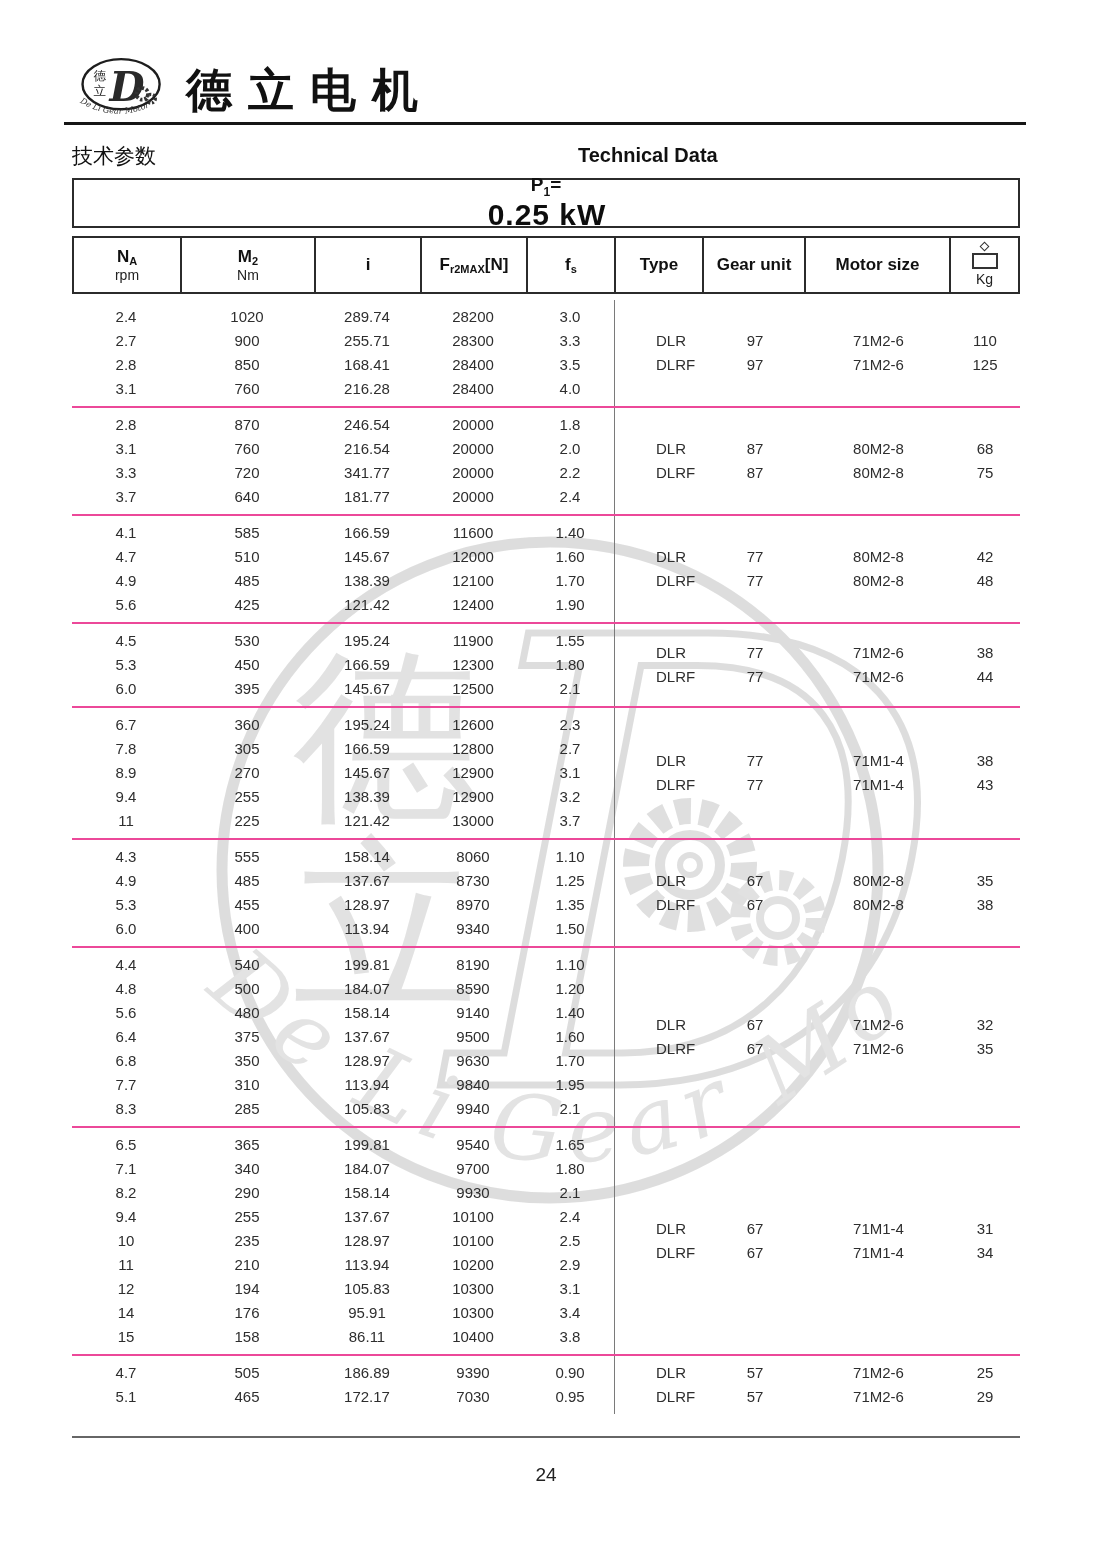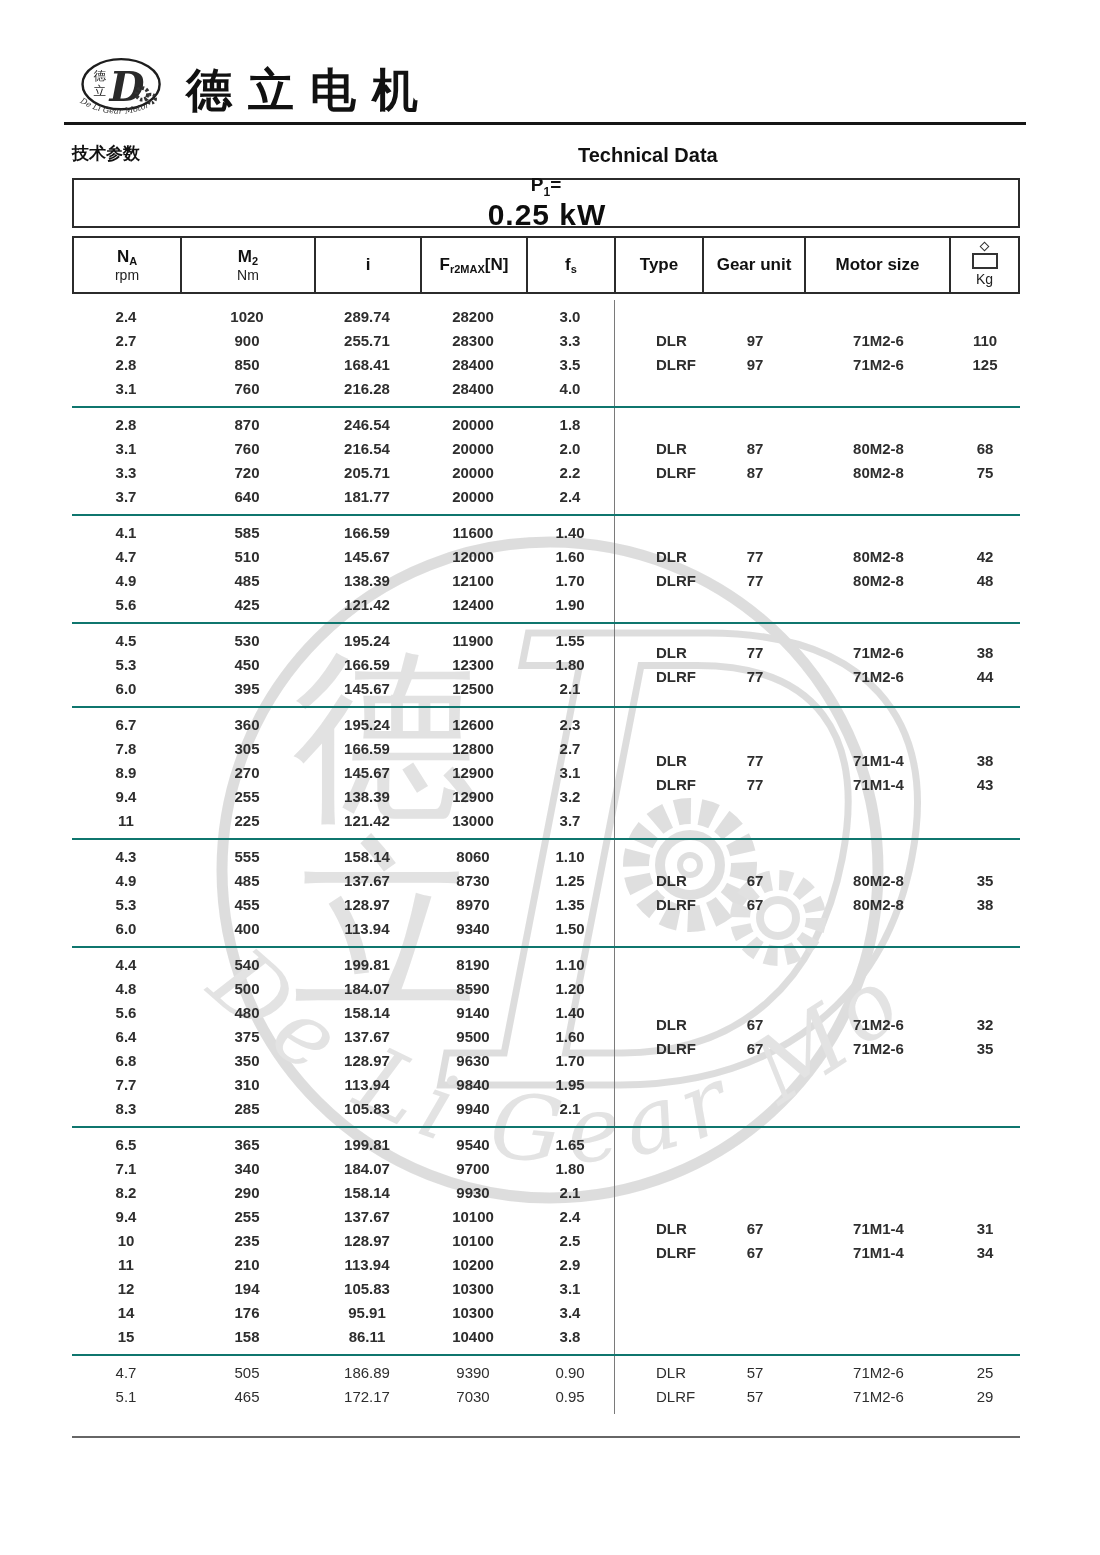--- a/index.html
+++ b/index.html
@@ -15,21 +15,21 @@
 
   
   .logo{position:absolute;left:70px;top:54px;width:106px;height:72px;}
   .brand-title{
     position:absolute;left:186px;top:60px;
     font-family:"DejaVu Serif", serif;
     font-weight:bold;font-size:46px;letter-spacing:16px;color:#111;
   }
   .top-rule{position:absolute;left:64px;top:122px;width:962px;height:3px;background:#161616;}
 
-  .section-title-cn{position:absolute;left:72px;top:142px;font-size:17px;font-weight:bold;color:#111;}
+  .section-title-cn{position:absolute;left:72px;top:142px;font-size:21px;font-weight:normal;color:#111;}
   .section-title-en{position:absolute;left:578px;top:144px;font-size:20px;font-weight:bold;color:#111;}
 
   
   .power-box{
     position:absolute;left:72px;top:178px;width:948px;height:50px;
     border:2px solid #2b2b2b;box-sizing:border-box;
     display:flex;align-items:center;justify-content:center;flex-direction:column;
   }
   .power-prefix{font-size:19px;font-weight:bold;color:#111;}
   .power-prefix sub{font-size:12px;}
@@ -52,21 +52,21 @@
   .th-suffix{font-size:17px;font-weight:bold;}
   .th-unit{font-size:14px;font-weight:normal;color:#222;}
   .th-unit:empty{display:none;}
   .kg-icon{display:flex;flex-direction:column;align-items:center;margin-bottom:2px;}
   .kg-diamond{width:5px;height:5px;border:1px solid #333;transform:rotate(45deg);margin-bottom:3px;background:#fff;}
   .kg-rect{width:26px;height:16px;border:2px solid #333;box-sizing:border-box;background:transparent;}
 
   
   .tbody{position:absolute;left:72px;top:300px;width:948px;}
   .block{display:flex;align-items:stretch;}
-  .block:not(:last-child){border-bottom:2px solid #0f766e;font-weight:bold;}
+  .block:not(:last-child){border-bottom:2px solid #ec4899;}
   .block-left{
     width:542px;box-sizing:border-box;padding:5px 0;
     display:grid;grid-template-columns:108px 134px 106px 106px 88px;
     grid-auto-rows:24px;align-content:center;
   }
   .block-right{
     flex:1;box-sizing:border-box;padding:5px 1px;
     border-left:1.5px solid #7a7a7a;
     display:flex;flex-direction:column;justify-content:center;
   }
@@ -217,21 +217,21 @@
               <div class="cell">246.54</div>
               <div class="cell">20000</div>
               <div class="cell">1.8</div>
               <div class="cell">3.1</div>
               <div class="cell">760</div>
               <div class="cell">216.54</div>
               <div class="cell">20000</div>
               <div class="cell">2.0</div>
               <div class="cell">3.3</div>
               <div class="cell">720</div>
-              <div class="cell">205.71</div>
+              <div class="cell">341.77</div>
               <div class="cell">20000</div>
               <div class="cell">2.2</div>
               <div class="cell">3.7</div>
               <div class="cell">640</div>
               <div class="cell">181.77</div>
               <div class="cell">20000</div>
               <div class="cell">2.4</div>
             </div>
             <div class="block-right">
               <div class="type-row">
@@ -539,16 +539,17 @@
               <div class="type-row">
                 <div class="cell type-cell">DLRF</div>
                 <div class="cell">57</div>
                 <div class="cell">71M2-6</div>
                 <div class="cell">29</div>
               </div>
             </div>
           </div>
         </div>
       <div class="final-rule"></div>
+      <div class="page-number">24</div>
     </div>
 
   </div>
 </div>
 
 </body></html>

